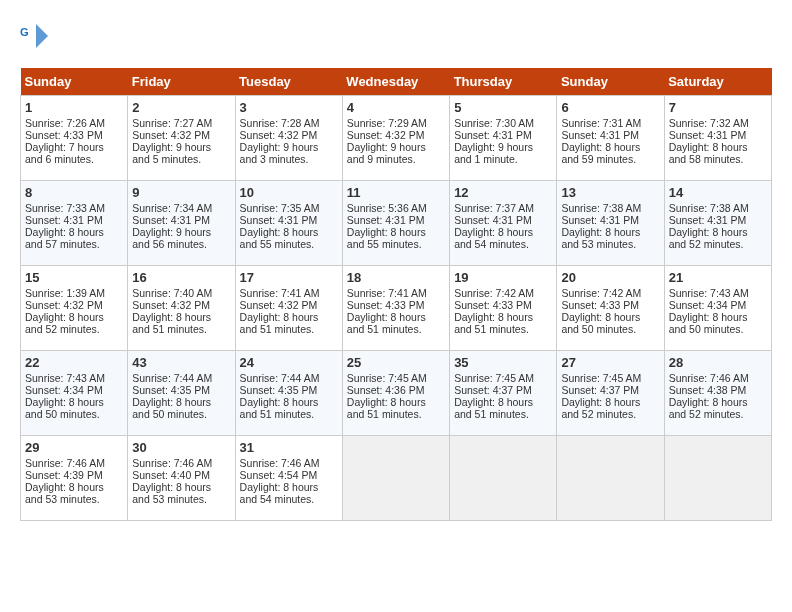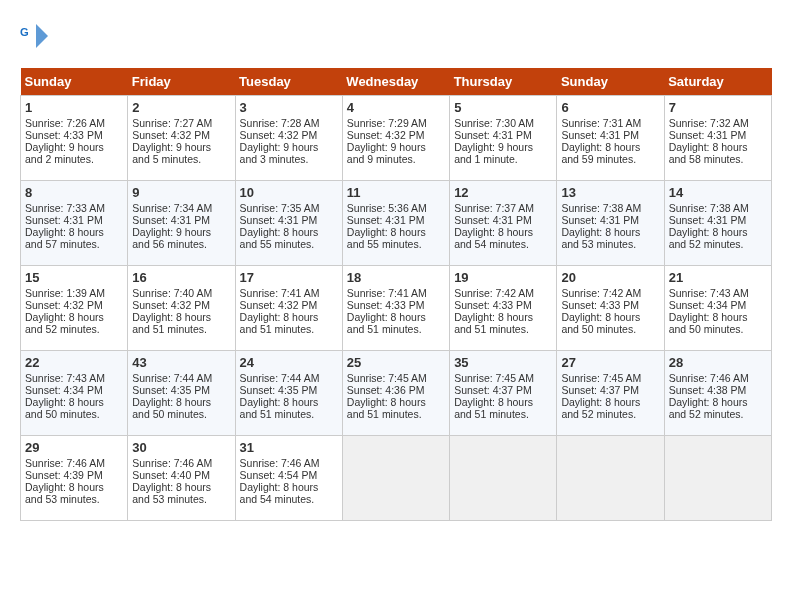--- a/index.html
+++ b/index.html
@@ -97,21 +97,21 @@
         <th>Friday</th>
         <th>Tuesday</th>
         <th>Wednesday</th>
         <th>Thursday</th>
         <th>Sunday</th>
         <th>Saturday</th>
       </tr>
   </thead>
   <tbody id="calendar-body">
       <tr>
-        <td><span class="day-number">1</span><span>Sunrise: 7:26 AM</span><br><span>Sunset: 4:33 PM</span><br><span>Daylight: 9 hours and 2 minutes.</span></td>
+        <td><span class="day-number">1</span><span>Sunrise: 7:26 AM</span><br><span>Sunset: 4:33 PM</span><br><span>Daylight: 7 hours and 6 minutes.</span></td>
         <td><span class="day-number">2</span><span>Sunrise: 7:27 AM</span><br><span>Sunset: 4:32 PM</span><br><span>Daylight: 9 hours and 5 minutes.</span></td>
         <td><span class="day-number">3</span><span>Sunrise: 7:28 AM</span><br><span>Sunset: 4:32 PM</span><br><span>Daylight: 9 hours and 3 minutes.</span></td>
         <td><span class="day-number">4</span><span>Sunrise: 7:29 AM</span><br><span>Sunset: 4:32 PM</span><br><span>Daylight: 9 hours and 9 minutes.</span></td>
         <td><span class="day-number">5</span><span>Sunrise: 7:30 AM</span><br><span>Sunset: 4:31 PM</span><br><span>Daylight: 9 hours and 1 minute.</span></td>
         <td><span class="day-number">6</span><span>Sunrise: 7:31 AM</span><br><span>Sunset: 4:31 PM</span><br><span>Daylight: 8 hours and 59 minutes.</span></td>
         <td><span class="day-number">7</span><span>Sunrise: 7:32 AM</span><br><span>Sunset: 4:31 PM</span><br><span>Daylight: 8 hours and 58 minutes.</span></td>
       </tr>
       <tr>
         <td><span class="day-number">8</span><span>Sunrise: 7:33 AM</span><br><span>Sunset: 4:31 PM</span><br><span>Daylight: 8 hours and 57 minutes.</span></td>
         <td><span class="day-number">9</span><span>Sunrise: 7:34 AM</span><br><span>Sunset: 4:31 PM</span><br><span>Daylight: 9 hours and 56 minutes.</span></td>

